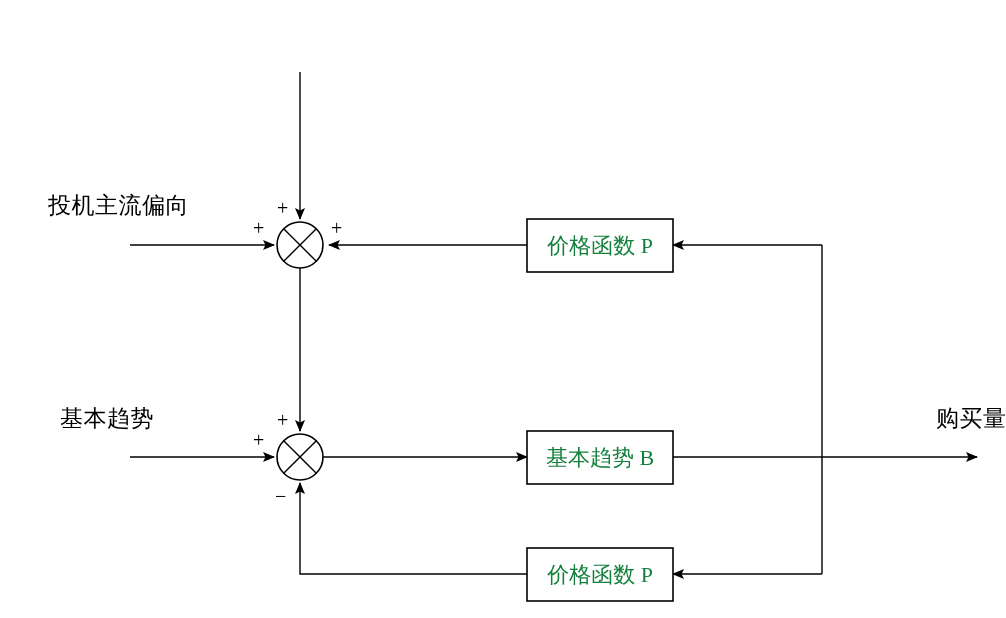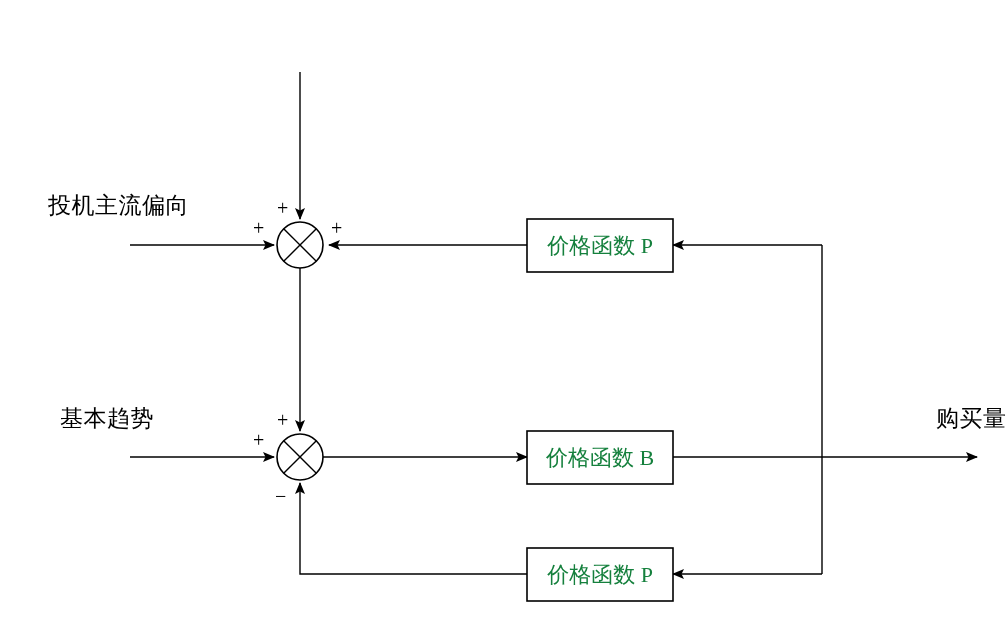--- a/index.html
+++ b/index.html
@@ -132,21 +132,21 @@
 
   <div class="lbl cjk-label" style="left:48px; top:190px;">投机主流偏向</div>
 
 
   <div class="lbl cjk-label" style="left:48px; top:403px;margin-left:12px;">基本趋势</div>
 
   <div class="lbl cjk-label" style="left:936px; top:403px;">购买量</div>
 
   <div class="block-label" style="left:527px; top:219px; width:146px; height:53px;">价格函数 P</div>
 
-  <div class="block-label" style="left:527px; top:431px; width:146px; height:53px;">价格函数 B</div>
+  <div class="block-label" style="left:527px; top:431px; width:146px; height:53px;">基本趋势 B</div>
 
   <div class="block-label" style="left:527px; top:548px; width:146px; height:53px;">价格函数 P</div>
 
   <div class="sign" style="left:277px; top:198px;">+</div>
   <div class="sign" style="left:253px; top:218px;">+</div>
   <div class="sign" style="left:331px; top:218px;">+</div>
 
   <div class="sign" style="left:277px; top:410px;">+</div>
   <div class="sign" style="left:253px; top:430px;">+</div>
   <div class="sign" style="left:275px; top:486px;">−</div>

